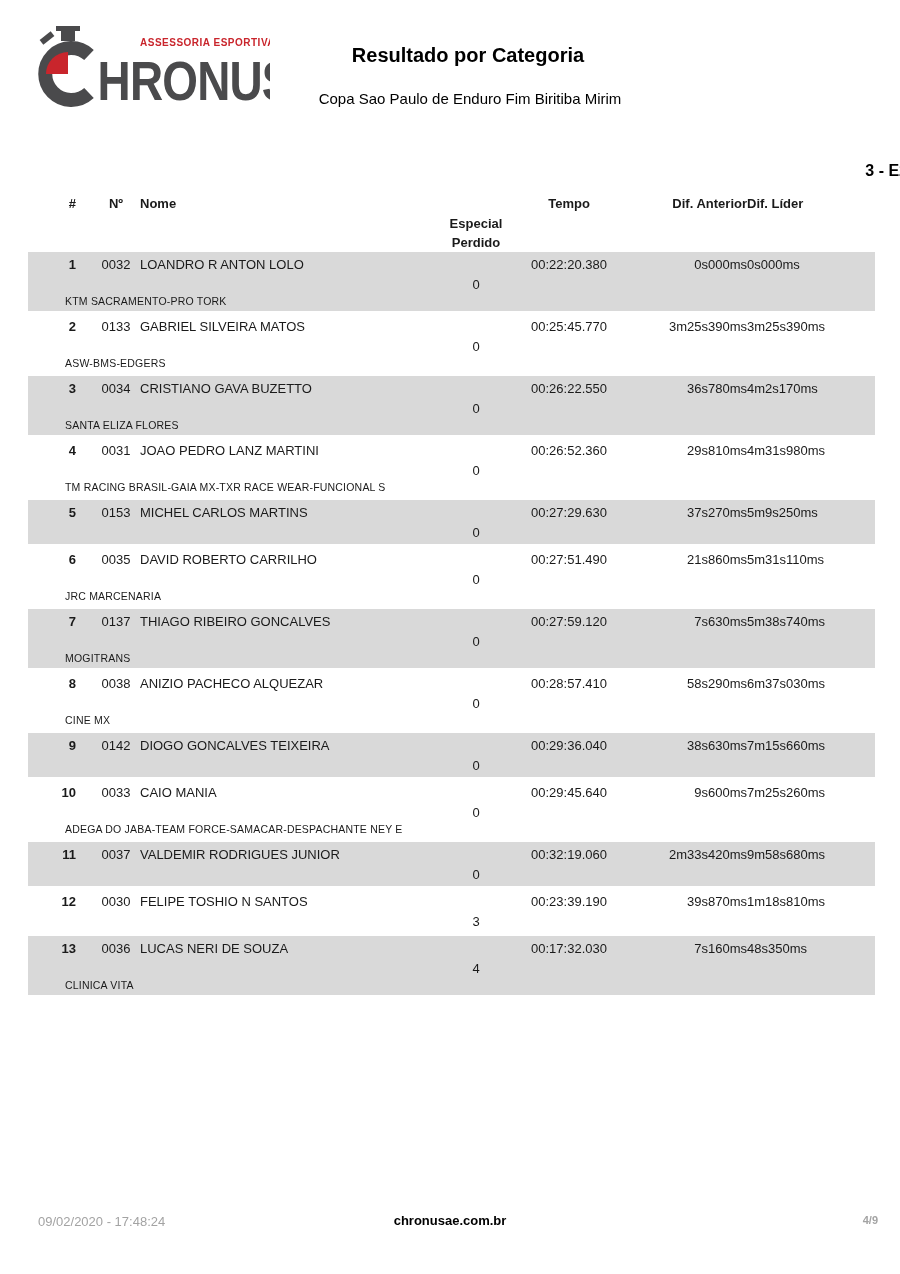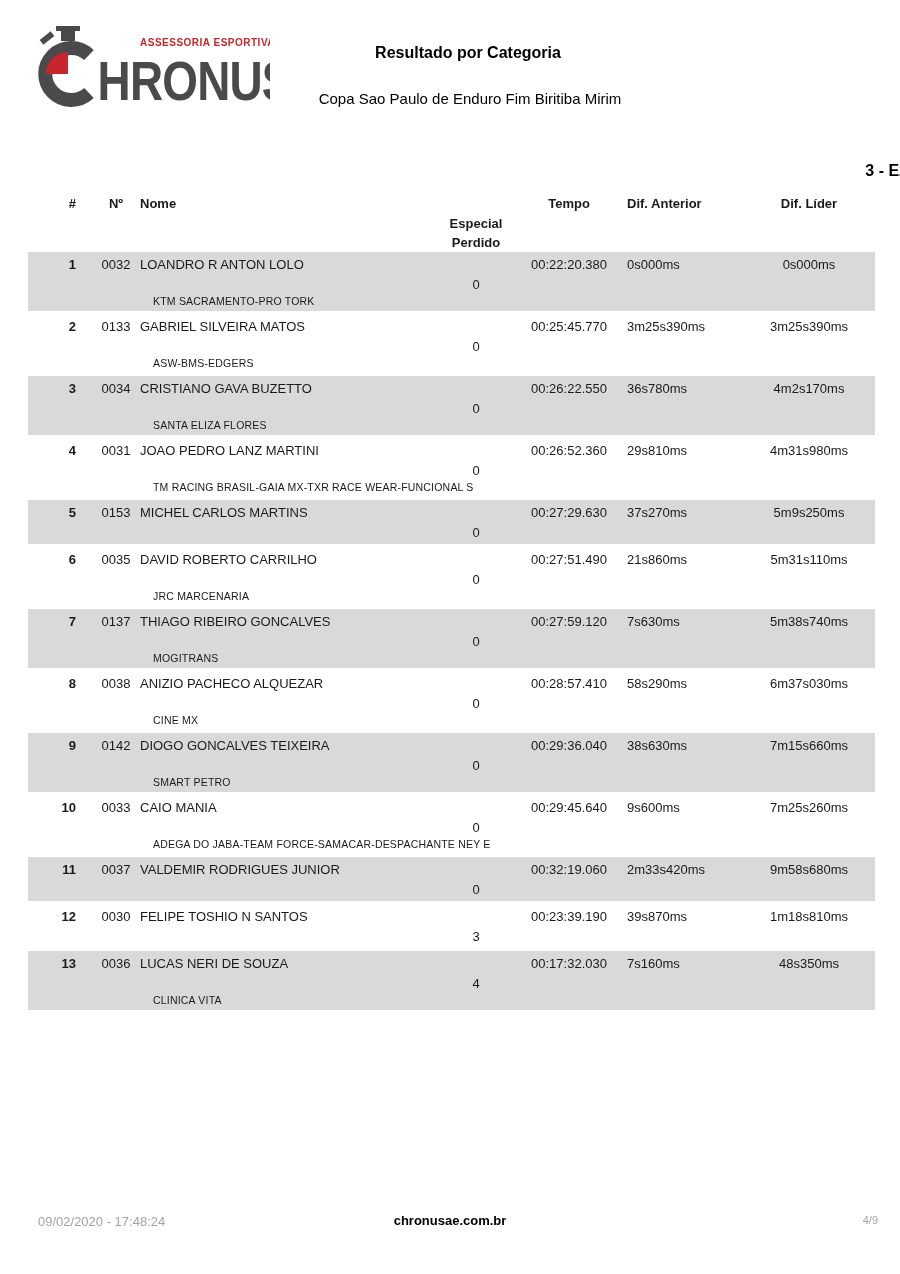--- a/index.html
+++ b/index.html
@@ -10,21 +10,21 @@
     color:#1a1a1a;
     position:relative;
     overflow:hidden;
   }
   .page{position:absolute;inset:0;}
 
   
   .logo{position:absolute;left:32px;top:26px;width:238px;height:84px;}
   .title{
     position:absolute;left:468px;top:44px;transform:translateX(-50%);
-    font-size:16px;font-weight:bold;white-space:nowrap;color:#000;
+    font-size:20px;font-weight:bold;white-space:nowrap;color:#000;
   }
   .subtitle{
     position:absolute;left:470px;top:90px;transform:translateX(-50%);
     font-size:15px;font-weight:normal;white-space:nowrap;color:#000;
   }
 
   
   .category{
     position:absolute;top:162px;left:0;width:900px;text-align:right;
     font-size:16px;font-weight:bold;color:#000;padding-left:8px;
@@ -38,38 +38,39 @@
   .row.gray{background:#d9d9d9;}
   .row-main{display:flex;padding-right:4px;}
   .thead{padding-right:4px;}
   .cell{box-sizing:border-box;}
   .c-pos{width:48px;text-align:right;font-weight:bold;}
   .thead .c-pos{font-weight:bold;}
   .c-num{width:64px;padding-left:16px;text-align:center;}
   .c-nome{flex:1;text-align:left;}
   .c-esp{width:70px;text-align:center;margin-top:20px;}
   .c-tempo{width:116px;text-align:center;}
-  .c-difant{width:120px;}
-  .c-diflid{width:124px;text-align:center;}
+  .c-difant{width:120px;text-align:right;}
+  .c-diflid{width:124px;text-align:left;}
   .row-main .cell{line-height:19px;}
   .row-team{
-    margin-left:125px;font-size:10.5px;line-height:15px;color:#1a1a1a;
+    font-size:10.5px;line-height:15px;color:#1a1a1a;
     letter-spacing:.2px;
+    padding-left:37px;
   }
 
   
   .footer-date{
     position:absolute;left:38px;top:1214px;font-size:13px;color:#a3a3a3;
   }
   .footer-site{
     position:absolute;left:450px;top:1213px;transform:translateX(-50%);
     font-size:13px;font-weight:bold;color:#000;
   }
   .footer-page{
-    position:absolute;right:22px;top:1214px;font-size:11px;color:#a3a3a3;
+    position:absolute;right:22px;top:1214px;font-size:11px;color:#a3a3a3;font-weight:bold;
   }
 </style>
 </head>
 <body>
 
 <div class="page">
 
   <svg class="logo" viewBox="0 0 238 84" xmlns="http://www.w3.org/2000/svg">
 
     <g>
@@ -205,21 +206,20 @@
         <div class="row gray">
           <div class="row-main">
             <div class="cell c-pos">9</div>
             <div class="cell c-num">0142</div>
             <div class="cell c-nome">DIOGO GONCALVES TEIXEIRA</div>
             <div class="cell c-esp">0</div>
             <div class="cell c-tempo">00:29:36.040</div>
             <div class="cell c-difant">38s630ms</div>
             <div class="cell c-diflid">7m15s660ms</div>
           </div>
-          <div class="row-team">SMART PETRO</div>
         </div>
         <div class="row white">
           <div class="row-main">
             <div class="cell c-pos">10</div>
             <div class="cell c-num">0033</div>
             <div class="cell c-nome">CAIO MANIA</div>
             <div class="cell c-esp">0</div>
             <div class="cell c-tempo">00:29:45.640</div>
             <div class="cell c-difant">9s600ms</div>
             <div class="cell c-diflid">7m25s260ms</div>

